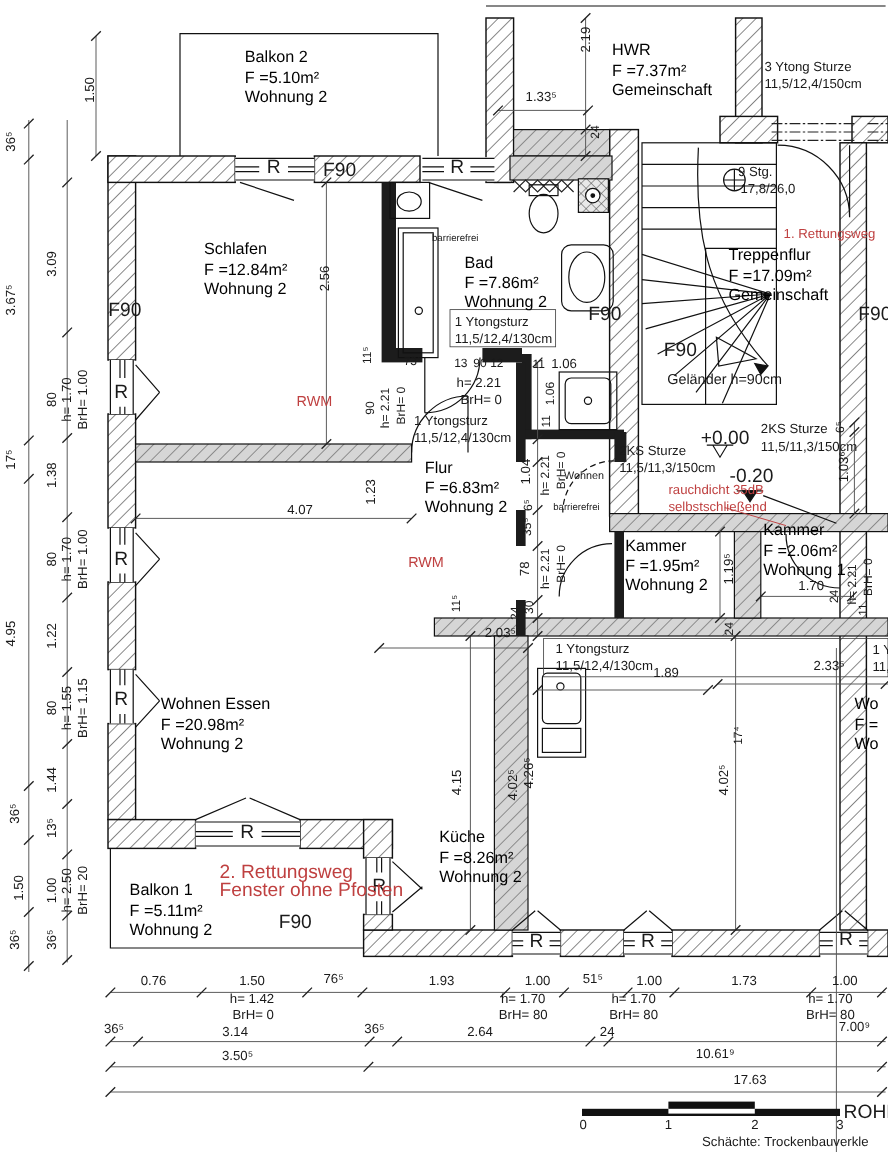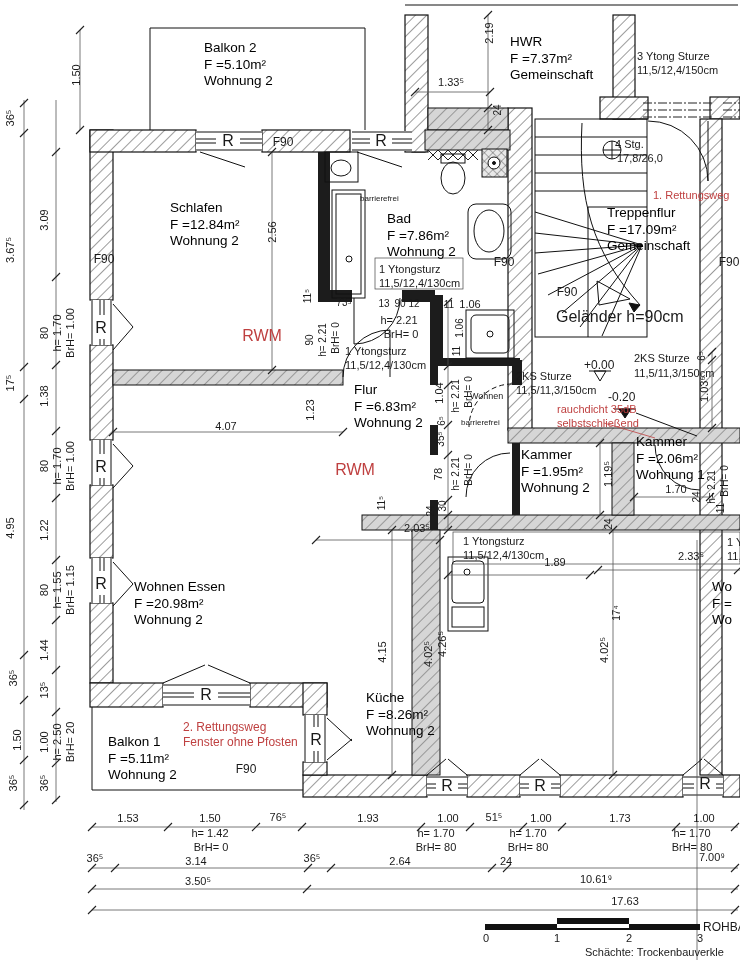--- a/index.html
+++ b/index.html
@@ -4,21 +4,21 @@
 <style>
   html,body{margin:0;padding:0;background:#fff;}
   #plan{position:relative;width:740px;height:960px;background:#fff;overflow:hidden;
         font-family:"Liberation Sans",sans-serif;color:#111;}
   #plan svg{position:absolute;left:0;top:0;}
   .lb{position:absolute;font-size:11px;line-height:11px;white-space:nowrap;
       transform:translate(-50%,-50%);color:#1a1a1a;}
   .rt{transform:translate(-50%,-50%) rotate(-90deg);}
   .la{transform:none;}
   .s8{font-size:8px;}.s9{font-size:9px;}.s10{font-size:10px;}
-  .s12{font-size:12px;}.s13{font-size:16px;}
+  .s12{font-size:16px;}.s13{font-size:12px;}
   .rsym{font-size:16px;letter-spacing:0;}
   .red{color:#bf4040;}
   .room{position:absolute;font-size:13.5px;line-height:16.5px;white-space:nowrap;color:#000;}
   .room span{display:block;}
   .title{position:absolute;font-size:28px;font-weight:bold;letter-spacing:1px;white-space:nowrap;}
   .note{font-size:11px;}
 </style>
 </head>
 <body>
 
@@ -292,21 +292,21 @@
 <span class="lb la note" style="left:345px;top:346px">1 Ytongsturz</span>
 <span class="lb la note" style="left:345px;top:360px">11,5/12,4/130cm</span>
 <span class="lb la note" style="left:463px;top:536px">1 Ytongsturz</span>
 <span class="lb la note" style="left:463px;top:550px">11,5/12,4/130cm</span>
 <span class="lb la note" style="left:516px;top:371px">2KS Sturze</span>
 <span class="lb la note" style="left:516px;top:385px">11,5/11,3/150cm</span>
 <span class="lb la note" style="left:634px;top:353px">2KS Sturze</span>
 <span class="lb la note" style="left:634px;top:368px">11,5/11,3/150cm</span>
 <span class="lb la note" style="left:727px;top:537px">1 Ytongsturz</span>
 <span class="lb la note" style="left:727px;top:551px">11,5/12,4/130cm</span>
-<span class="lb la note" style="left:615px;top:139px">4 Stg.</span>
+<span class="lb la note" style="left:615px;top:139px">9 Stg.</span>
 <span class="lb la note" style="left:617px;top:153px">17,8/26,0</span>
 <span class="lb la s13" style="left:556px;top:311px">Geländer h=90cm</span>
 <span class="lb la s12" style="left:584px;top:360px">+0.00</span>
 <span class="lb la s12" style="left:608px;top:392px">-0.20</span>
 <span class="lb la s8" style="left:360px;top:193px">barrierefrei</span>
 <span class="lb la s8" style="left:461px;top:417px">barrierefrei</span>
 <span class="lb la s9" style="left:470px;top:391px">Wohnen</span>
 
 <span class="lb rt" style="left:10px;top:118px">36⁵</span>
 <span class="lb rt" style="left:10px;top:250px">3.67⁵</span>
@@ -349,21 +349,21 @@
 <span class="lb s10" style="left:400px;top:303px">90</span>
 <span class="lb s10" style="left:414px;top:303px">12</span>
 <span class="lb s10" style="left:449px;top:304px">11</span>
 <span class="lb" style="left:470px;top:304px">1.06</span>
 <span class="lb rt s10" style="left:459px;top:328px">1.06</span>
 <span class="lb rt s10" style="left:456px;top:351px">11</span>
 <span class="lb" style="left:399px;top:320px">h= 2.21</span>
 <span class="lb" style="left:401px;top:334px">BrH= 0</span>
 
 <span class="lb rt" style="left:310px;top:410px">1.23</span>
-<span class="lb" style="left:226px;top:426px">4.07</span>
+<span class="lb" style="left:250px;top:426px">4.07</span>
 <span class="lb rt" style="left:439px;top:393px">1.04</span>
 <span class="lb rt s10" style="left:455px;top:396px">h= 2.21</span>
 <span class="lb rt s10" style="left:468px;top:392px">BrH= 0</span>
 <span class="lb rt s10" style="left:441px;top:421px">6⁵</span>
 <span class="lb rt s10" style="left:440px;top:439px">35⁵</span>
 <span class="lb rt" style="left:438px;top:474px">78</span>
 <span class="lb rt s10" style="left:455px;top:474px">h= 2.21</span>
 <span class="lb rt s10" style="left:468px;top:470px">BrH= 0</span>
 <span class="lb rt s10" style="left:442px;top:506px">30</span>
 <span class="lb rt s10" style="left:430px;top:511px">24</span>
@@ -381,21 +381,21 @@
 <span class="lb rt s10" style="left:724px;top:481px">BrH= 0</span>
 <span class="lb rt s10" style="left:720px;top:508px">11</span>
 <span class="lb" style="left:691px;top:556px">2.33⁵</span>
 <span class="lb" style="left:555px;top:562px">1.89</span>
 
 <span class="lb rt" style="left:382px;top:652px">4.15</span>
 <span class="lb rt" style="left:428px;top:654px">4.02⁵</span>
 <span class="lb rt" style="left:442px;top:644px">4.26⁵</span>
 <span class="lb rt" style="left:604px;top:650px">4.02⁵</span>
 
-<span class="lb" style="left:128px;top:818px">1.53</span>
+<span class="lb" style="left:128px;top:818px">0.76</span>
 <span class="lb" style="left:210px;top:818px">1.50</span>
 <span class="lb" style="left:278px;top:817px">76⁵</span>
 <span class="lb" style="left:368px;top:818px">1.93</span>
 <span class="lb" style="left:448px;top:818px">1.00</span>
 <span class="lb" style="left:494px;top:817px">51⁵</span>
 <span class="lb" style="left:541px;top:818px">1.00</span>
 <span class="lb" style="left:620px;top:818px">1.73</span>
 <span class="lb" style="left:704px;top:818px">1.00</span>
 <span class="lb" style="left:210px;top:833px">h= 1.42</span>
 <span class="lb" style="left:211px;top:847px">BrH= 0</span>

